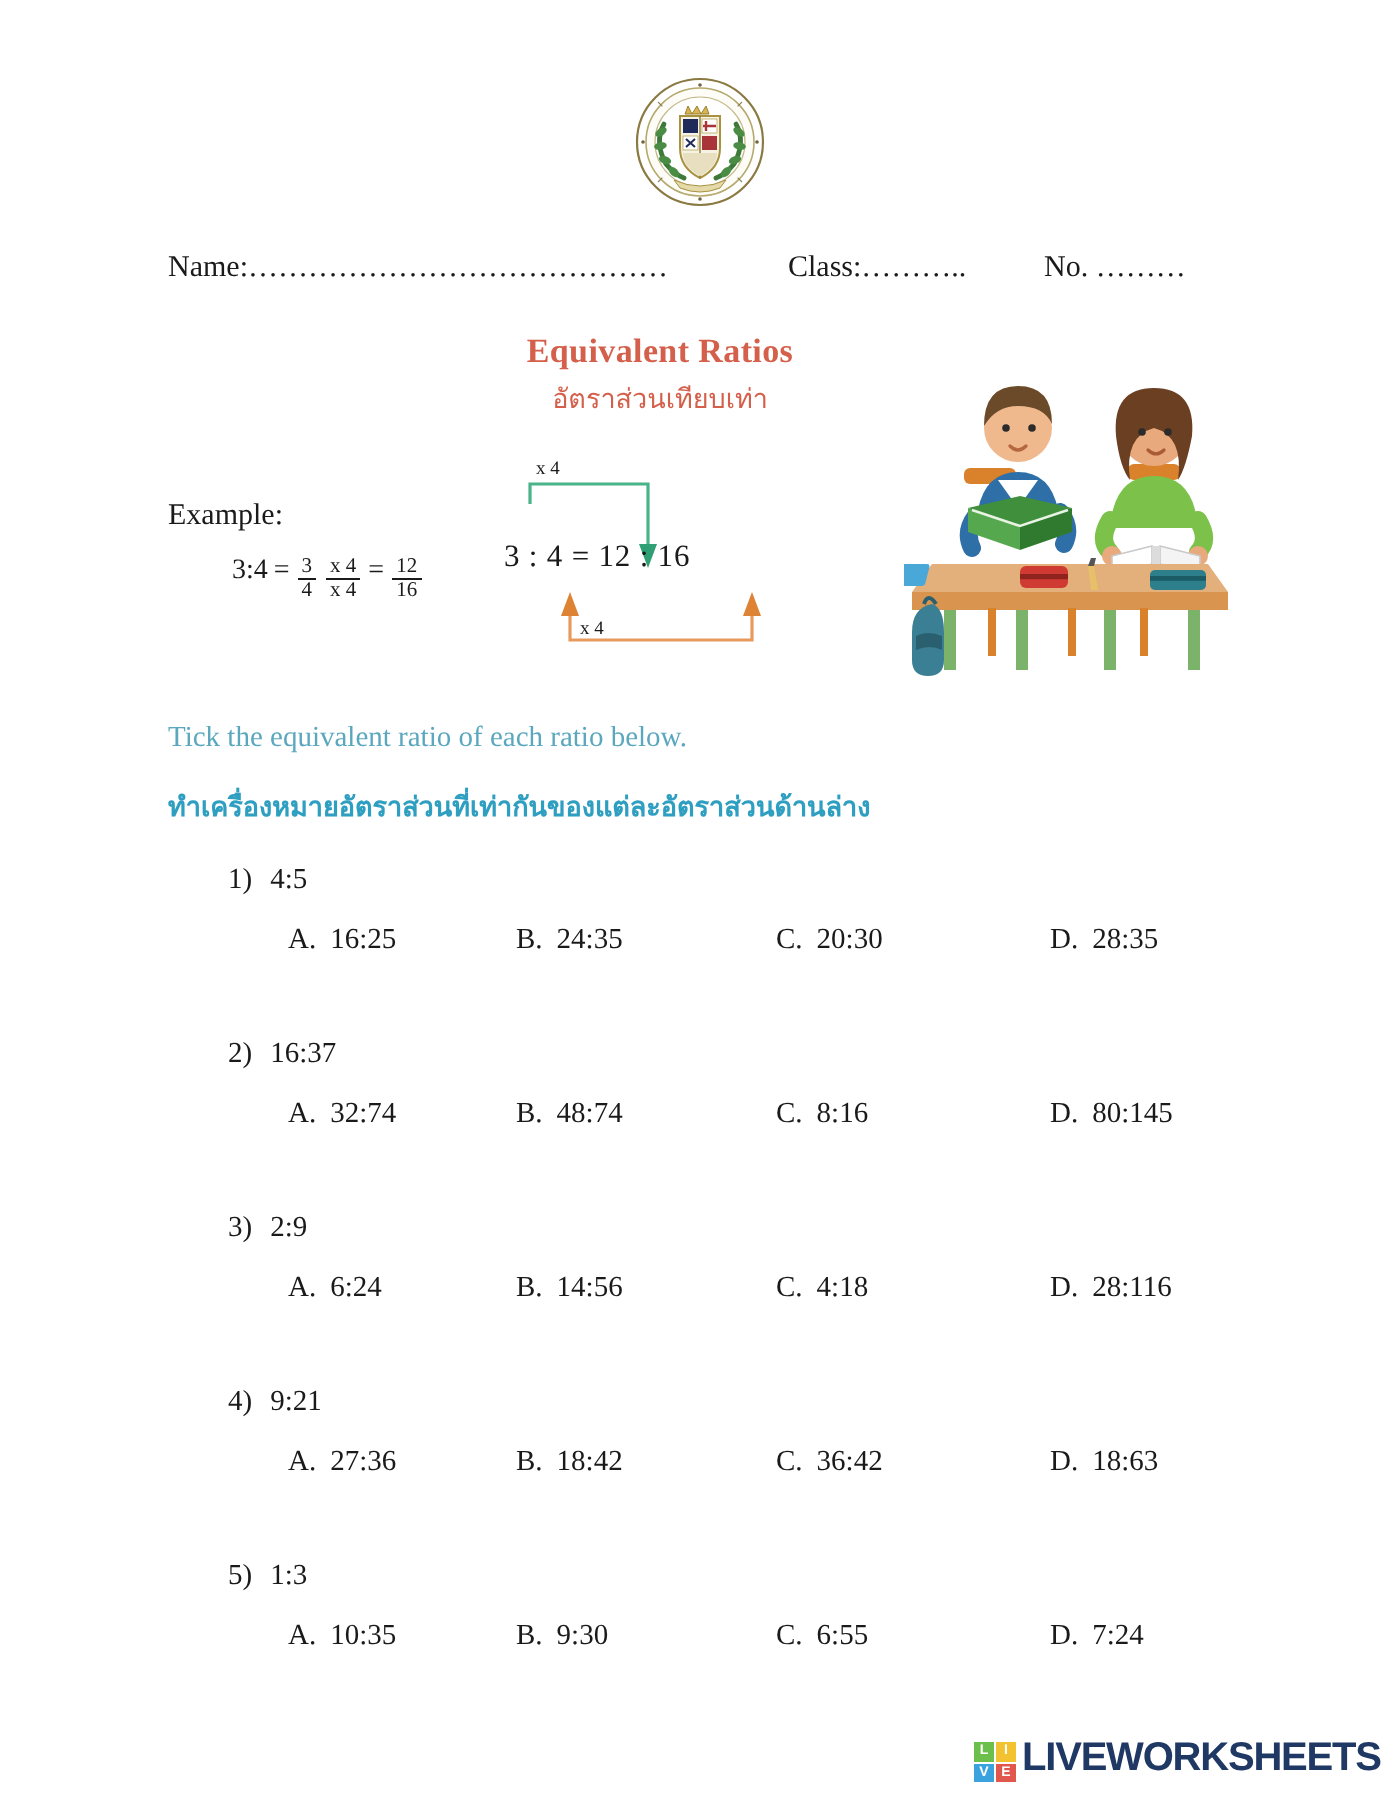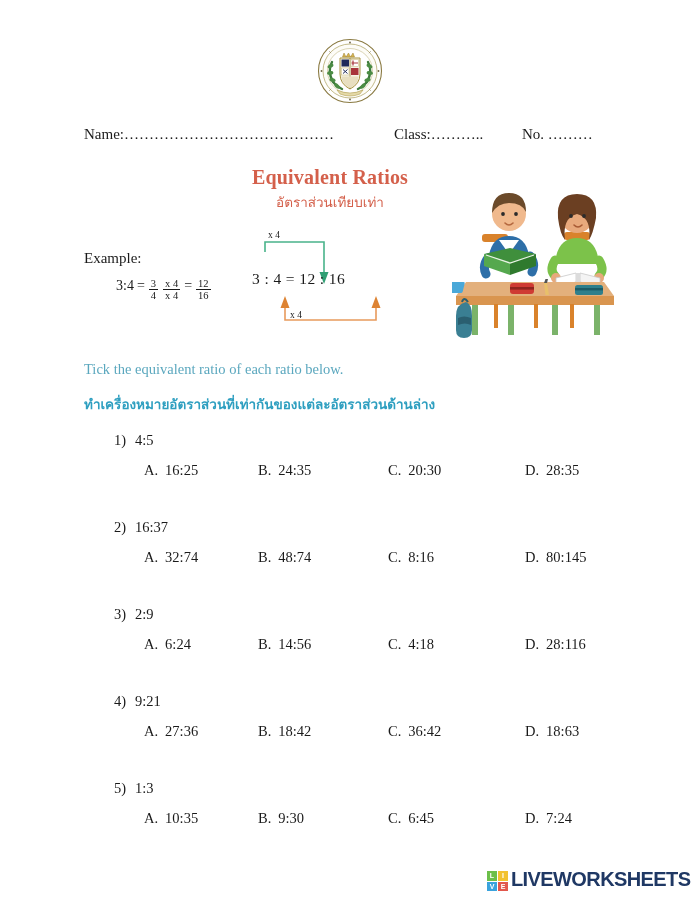--- a/index.html
+++ b/index.html
@@ -61,21 +61,21 @@
   .idline .fld-no { white-space: nowrap; }
 
   
   .title-wrap {
     position: absolute;
     left: 180px; top: 166px;
     width: 300px;
     text-align: center;
   }
   .title-en {
-    font-size: 20px;
+    font-size: 17px;
     font-weight: bold;
     color: #d4604b;
     letter-spacing: .2px;
   }
   .title-th {
     font-size: 13.5px;
     color: #d4604b;
     margin-top: 2px;
     font-family: "DejaVu Sans", "Liberation Sans", sans-serif;
   }
@@ -448,21 +448,21 @@
     </div>
   </div>
 
   <div class="q-block">
     <div class="q-stem">
       <span class="q-num">5)</span><span>1:3</span>
     </div>
     <div class="q-options">
       <div class="opt c0"><span class="opt-letter">A.</span><span>10:35</span></div>
       <div class="opt c1"><span class="opt-letter">B.</span><span>9:30</span></div>
-      <div class="opt c2"><span class="opt-letter">C.</span><span>6:45</span></div>
+      <div class="opt c2"><span class="opt-letter">C.</span><span>6:55</span></div>
       <div class="opt c3"><span class="opt-letter">D.</span><span>7:24</span></div>
     </div>
   </div>
 
 </div>
 
 <div class="footer-logo">
   <div class="lw-grid">
     <div class="lw-cell" style="background: rgb(108, 191, 74);">L</div>
     <div class="lw-cell" style="background: rgb(242, 194, 48);">I</div>

